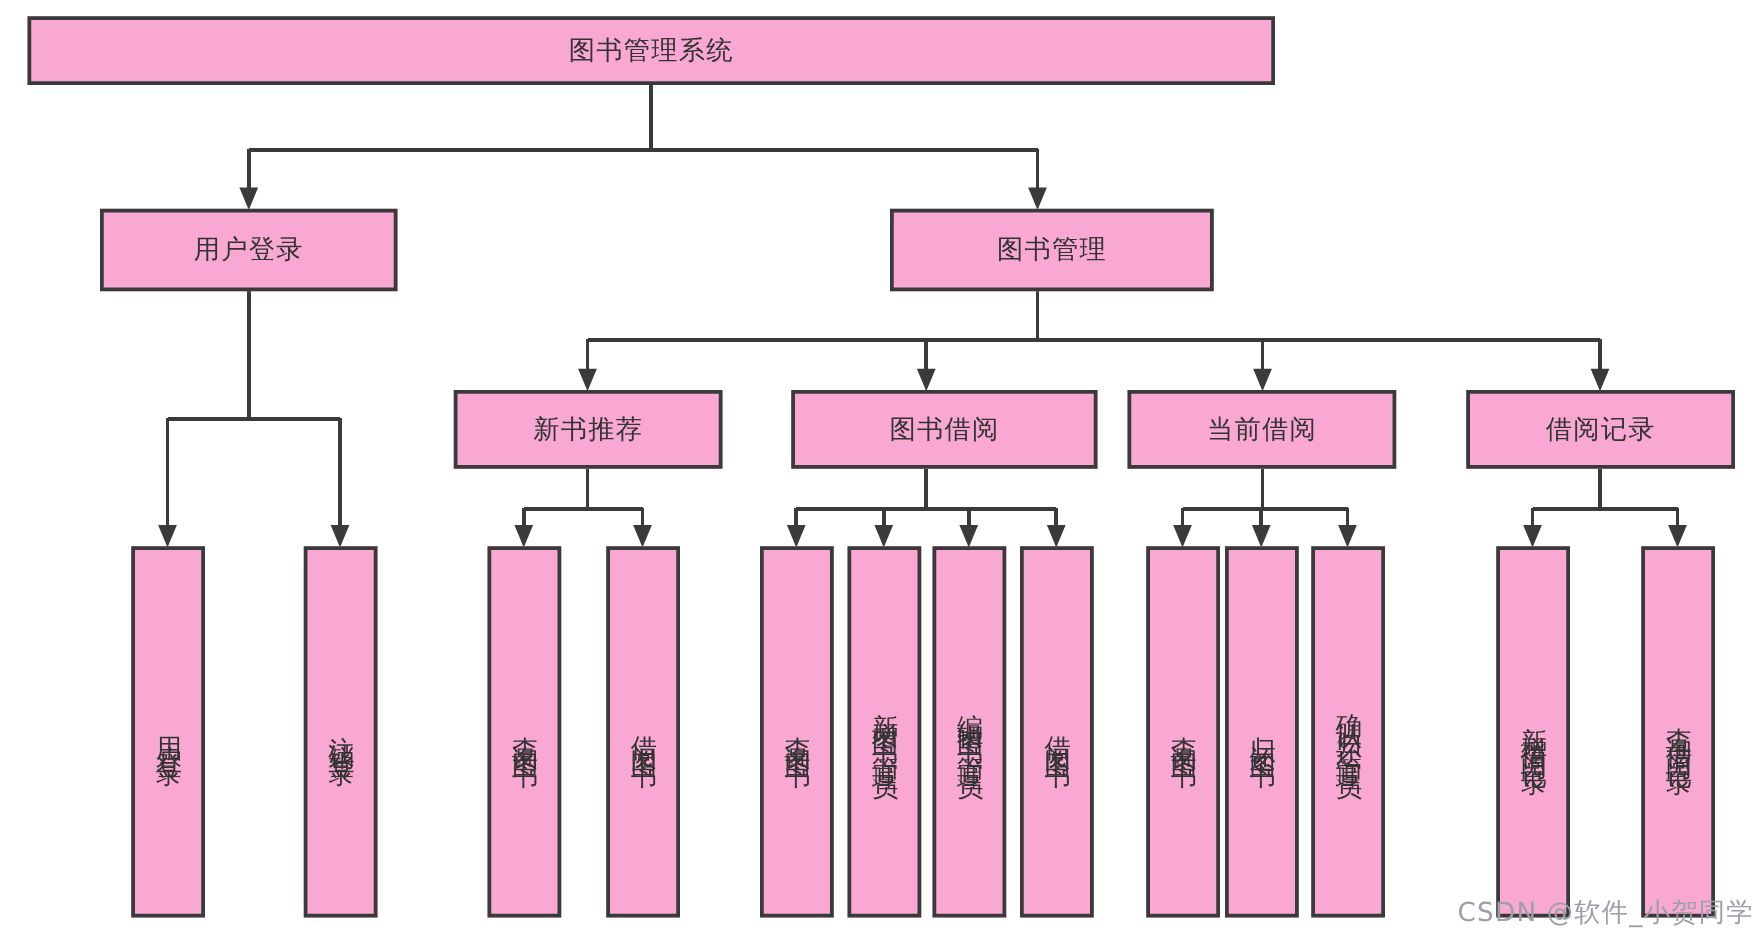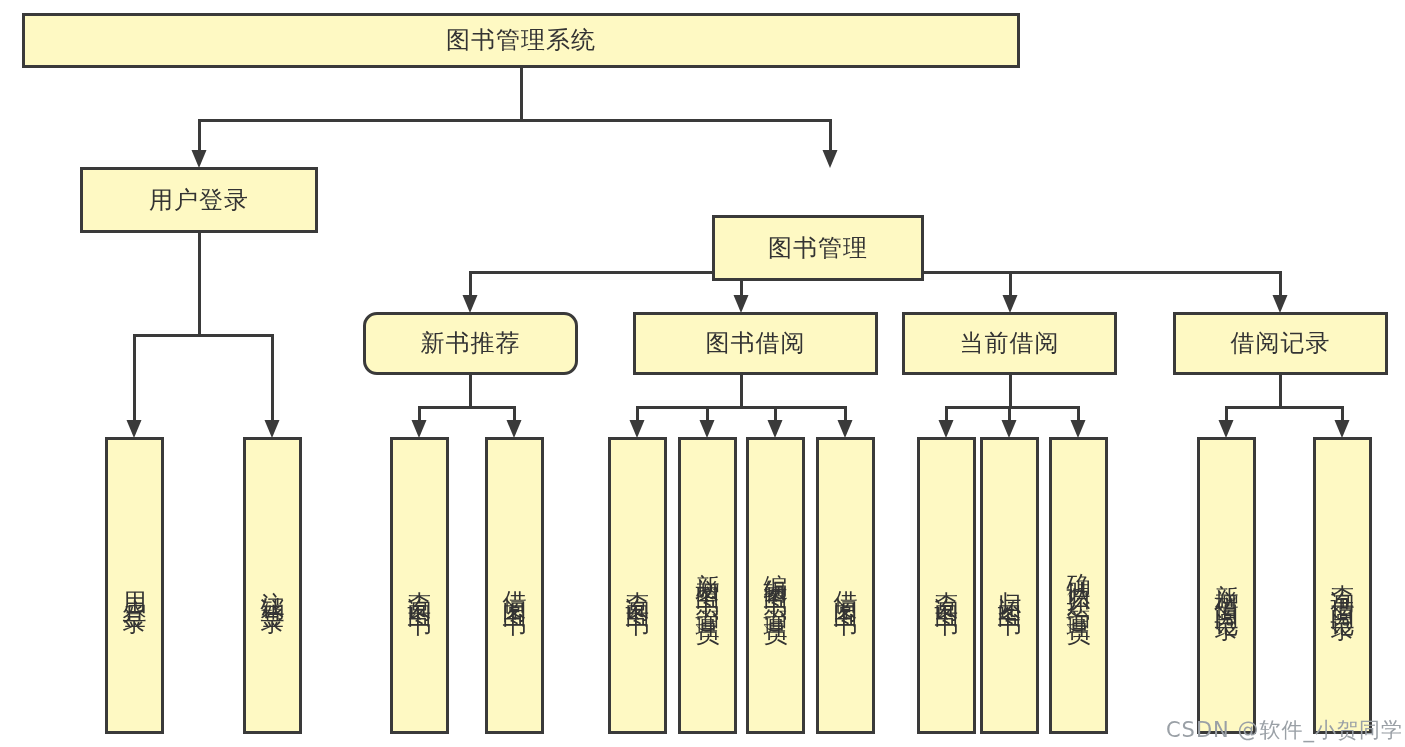--- a/index.html
+++ b/index.html
@@ -17,46 +17,46 @@
   }
   #wires {
     position: absolute;
     left: 0; top: 0;
     width: 1405px; height: 747px;
     z-index: 0;
   }
   .node {
     position: absolute;
     box-sizing: border-box;
-    background: #fef9c3;
+    background: #f9a8d4;
     border: 3px solid #3a3a3a;
     color: #333333;
     display: flex;
     align-items: center;
     justify-content: center;
     z-index: 1;
-    font-size: 24px;
+    font-size: 21px;
     letter-spacing: 1px;
     text-align: center;
     line-height: 1.1;
   }
   .node .vtext {
     writing-mode: vertical-rl;
     text-orientation: mixed;
     letter-spacing: 7px;
     line-height: 1.0;
     white-space: nowrap;
   }
   
   .n-root   { left: 22px;  top: 13px;  width: 998px; height: 55px; }
   
   .n-login  { left: 80px;  top: 167px; width: 238px; height: 66px; }
-  .n-mgmt   { left: 712px; top: 167px; width: 212px; height: 66px; margin-top: 48px; }
-  
-  .n-newbk  { left: 363px;  top: 312px; width: 215px; height: 63px; border-radius: 14px; }
+  .n-mgmt   { left: 712px; top: 167px; width: 259px; height: 66px; }
+  
+  .n-newbk  { left: 363px;  top: 312px; width: 215px; height: 63px; }
   .n-borrow { left: 633px;  top: 312px; width: 245px; height: 63px; }
   .n-cur    { left: 902px;  top: 312px; width: 215px; height: 63px; }
   .n-rec    { left: 1173px; top: 312px; width: 215px; height: 63px; }
   
   .leaf { top: 437px; width: 59px; height: 297px; }
   .l-a1 { left: 105px; }
   .l-a2 { left: 243px; }
   .l-b1 { left: 390px; }
   .l-b2 { left: 485px; }
   .l-c1 { left: 608px; }

